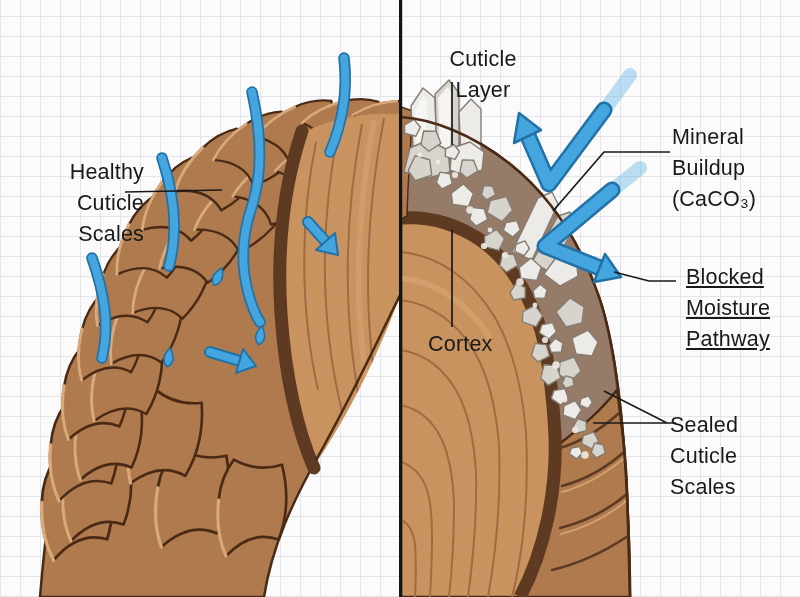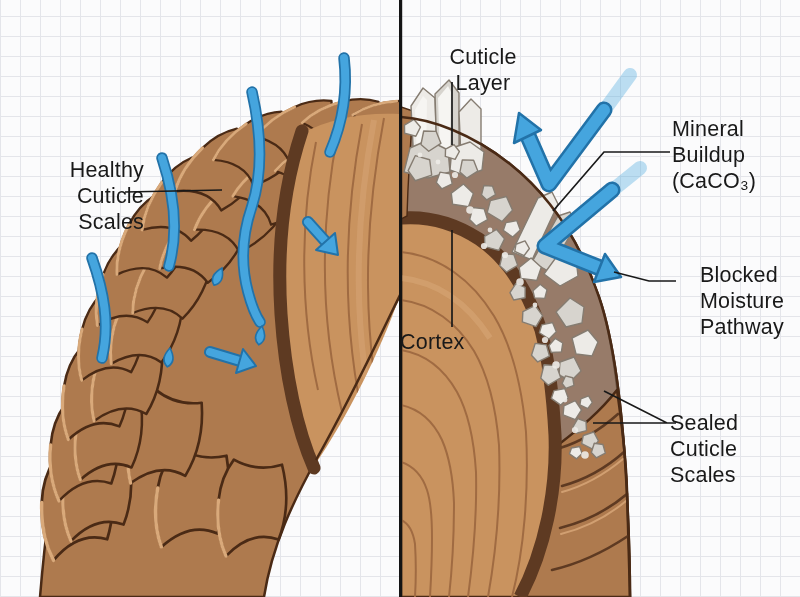--- a/index.html
+++ b/index.html
@@ -6,28 +6,28 @@
   #canvas{
     position:relative;width:800px;height:597px;
     background-color:var(--background,#FBFBFC);
     background-image:
       repeating-linear-gradient(0deg, var(--grid_line,#E4E5EA) 0 1px, transparent 1px 20px),
       repeating-linear-gradient(90deg, var(--grid_line,#E4E5EA) 0 1px, transparent 1px 20px);
     font-family:"Liberation Sans","DejaVu Sans",sans-serif;
   }
   svg{position:absolute;left:0;top:0;}
   .label{
-    position:absolute;font-size:21.5px;line-height:26px;font-weight:400;
+    position:absolute;font-size:21.5px;line-height:31px;font-weight:400;
     color:var(--label_text,#191919);white-space:pre-line;letter-spacing:.2px;
   }
   #lab-healthy{left:24px;top:157px;width:120px;text-align:right;}
   #lab-cuticle-layer{left:433px;top:44px;width:100px;text-align:center;}
-  #lab-mineral{left:672px;top:116px;}
-  #lab-cortex{left:400px;top:329px;}
-  #lab-blocked{left:700px;top:262px;}
+  #lab-mineral{left:672px;top:122px;}
+  #lab-cortex{left:428px;top:329px;}
+  #lab-blocked{left:686px;top:262px;text-decoration:underline;}
   #lab-sealed{left:670px;top:410px;}
 
   .f-scale{fill:var(--hair_scale_brown,#AE7A4E);}
   .f-cortex{fill:var(--cortex_tan,#C9935F);}
   .s-outline{stroke:var(--hair_outline,#4A2A15);}
   .s-band{stroke:var(--dark_band_brown,#5E3A22);}
   .s-stri{stroke:var(--cortex_striation,#A06B42);}
   .s-hi{stroke:var(--hair_scale_light,#D9A97A);}
   .f-crust{fill:var(--crust_brown,#977B69);}
   .crys-light{fill:var(--crystal_light,#EDEBE7);stroke:var(--crystal_outline,#857C71);stroke-width:1.4;stroke-linejoin:round;}

